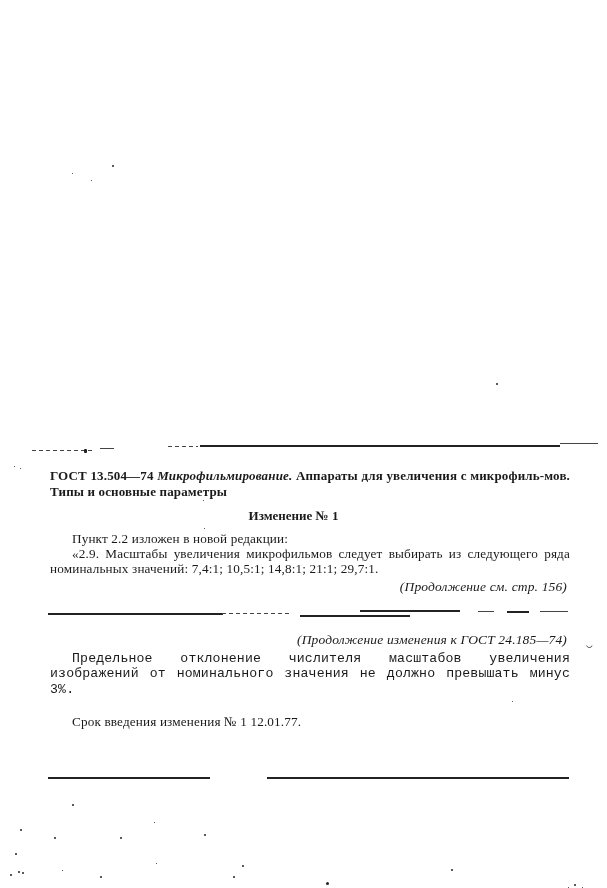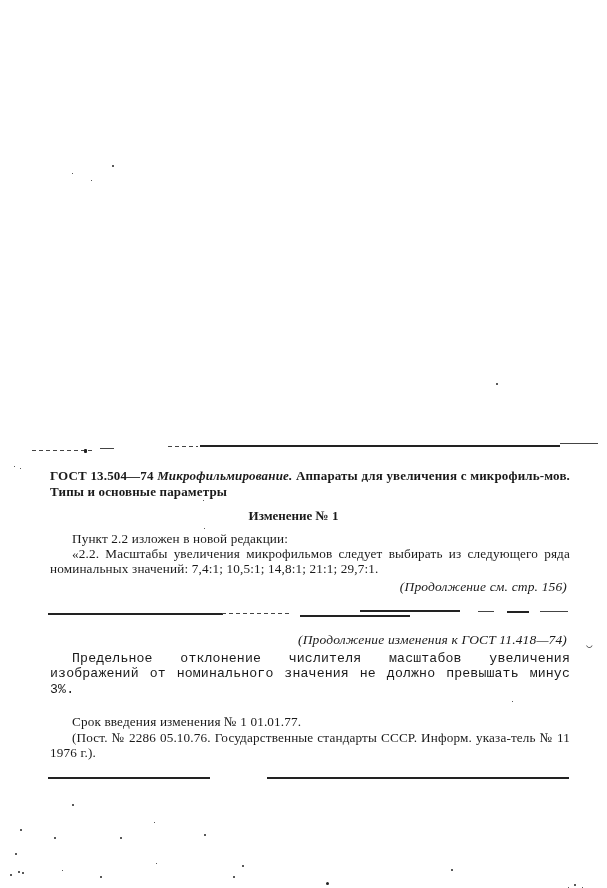--- a/index.html
+++ b/index.html
@@ -105,37 +105,36 @@
   <div class="rule" style="left:200px;top:437px;width:360px;"></div>
   <div class="rule thin" style="left:560px;top:435px;width:38px;"></div>
 
   <div class="txt title">
     <span>ГОСТ 13.504—74 </span><span class="ital">Микрофильмирование.</span><span> Аппараты для увеличения с микрофиль-мов. Типы и основные параметры</span>
   </div>
 
   <div class="txt amend">Изменение № 1</div>
 
   <div class="txt para indent" style="top:523px;">Пункт 2.2 изложен в новой редакции:</div>
-  <div class="txt para indent" style="top:538px;">«2.2. Масштабы увеличения микрофильмов следует выбирать из следующего ряда номинальных значений: 7,4:1; 10,5:1; 14,8:1; 21:1; 29,7:1.</div>
+  <div class="txt para indent" style="top:538px;">«2.9. Масштабы увеличения микрофильмов следует выбирать из следующего ряда номинальных значений: 7,4:1; 10,5:1; 14,8:1; 21:1; 29,7:1.</div>
   <div class="txt continued" style="top:571px;">(Продолжение см. стр. 156)</div>
 
   <div class="rule" style="left:48px;top:605px;width:175px;"></div>
   <div class="rule dash" style="left:222px;top:605px;width:70px;"></div>
   <div class="rule" style="left:300px;top:607px;width:110px;"></div>
   <div class="rule" style="left:360px;top:602px;width:100px;"></div>
   <div class="rule thin" style="left:478px;top:603px;width:16px;"></div>
   <div class="rule" style="left:507px;top:603px;width:22px;"></div>
   <div class="rule thin" style="left:540px;top:603px;width:28px;"></div>
 
-  <div class="txt continued" style="top:624px;">(Продолжение изменения к ГОСТ 11.418—74)</div>
+  <div class="txt continued" style="top:624px;">(Продолжение изменения к ГОСТ 24.185—74)</div>
   <div class="tick" style="left:586px;top:625px;">‿</div>
 
   <div class="txt para indent" style="top:643px;font-family:Liberation Mono, monospace;">Предельное отклонение числителя масштабов увеличения изображений от номинального значения не должно превышать минус 3%.</div>
-  <div class="txt para indent" style="top:706px;">Срок введения изменения № 1 01.01.77.</div>
-  <div class="txt para indent" style="top:722px;">(Пост. № 2286 05.10.76. Государственные стандарты СССР. Информ. указа-тель № 11 1976 г.).</div>
+  <div class="txt para indent" style="top:706px;">Срок введения изменения № 1 12.01.77.</div>
 
   <div class="rule" style="left:48px;top:769px;width:162px;"></div>
   <div class="rule" style="left:267px;top:769px;width:302px;"></div>
 
   <div class="speck" style="left:72px;top:796px;width:2px;height:2px;"></div>
   <div class="speck" style="left:20px;top:821px;width:2px;height:2px;"></div>
   <div class="speck" style="left:54px;top:829px;width:2px;height:2px;"></div>
   <div class="speck" style="left:120px;top:829px;width:2px;height:2px;"></div>
   <div class="speck" style="left:154px;top:814px;width:1px;height:1px;"></div>
   <div class="speck" style="left:204px;top:826px;width:2px;height:2px;"></div>

